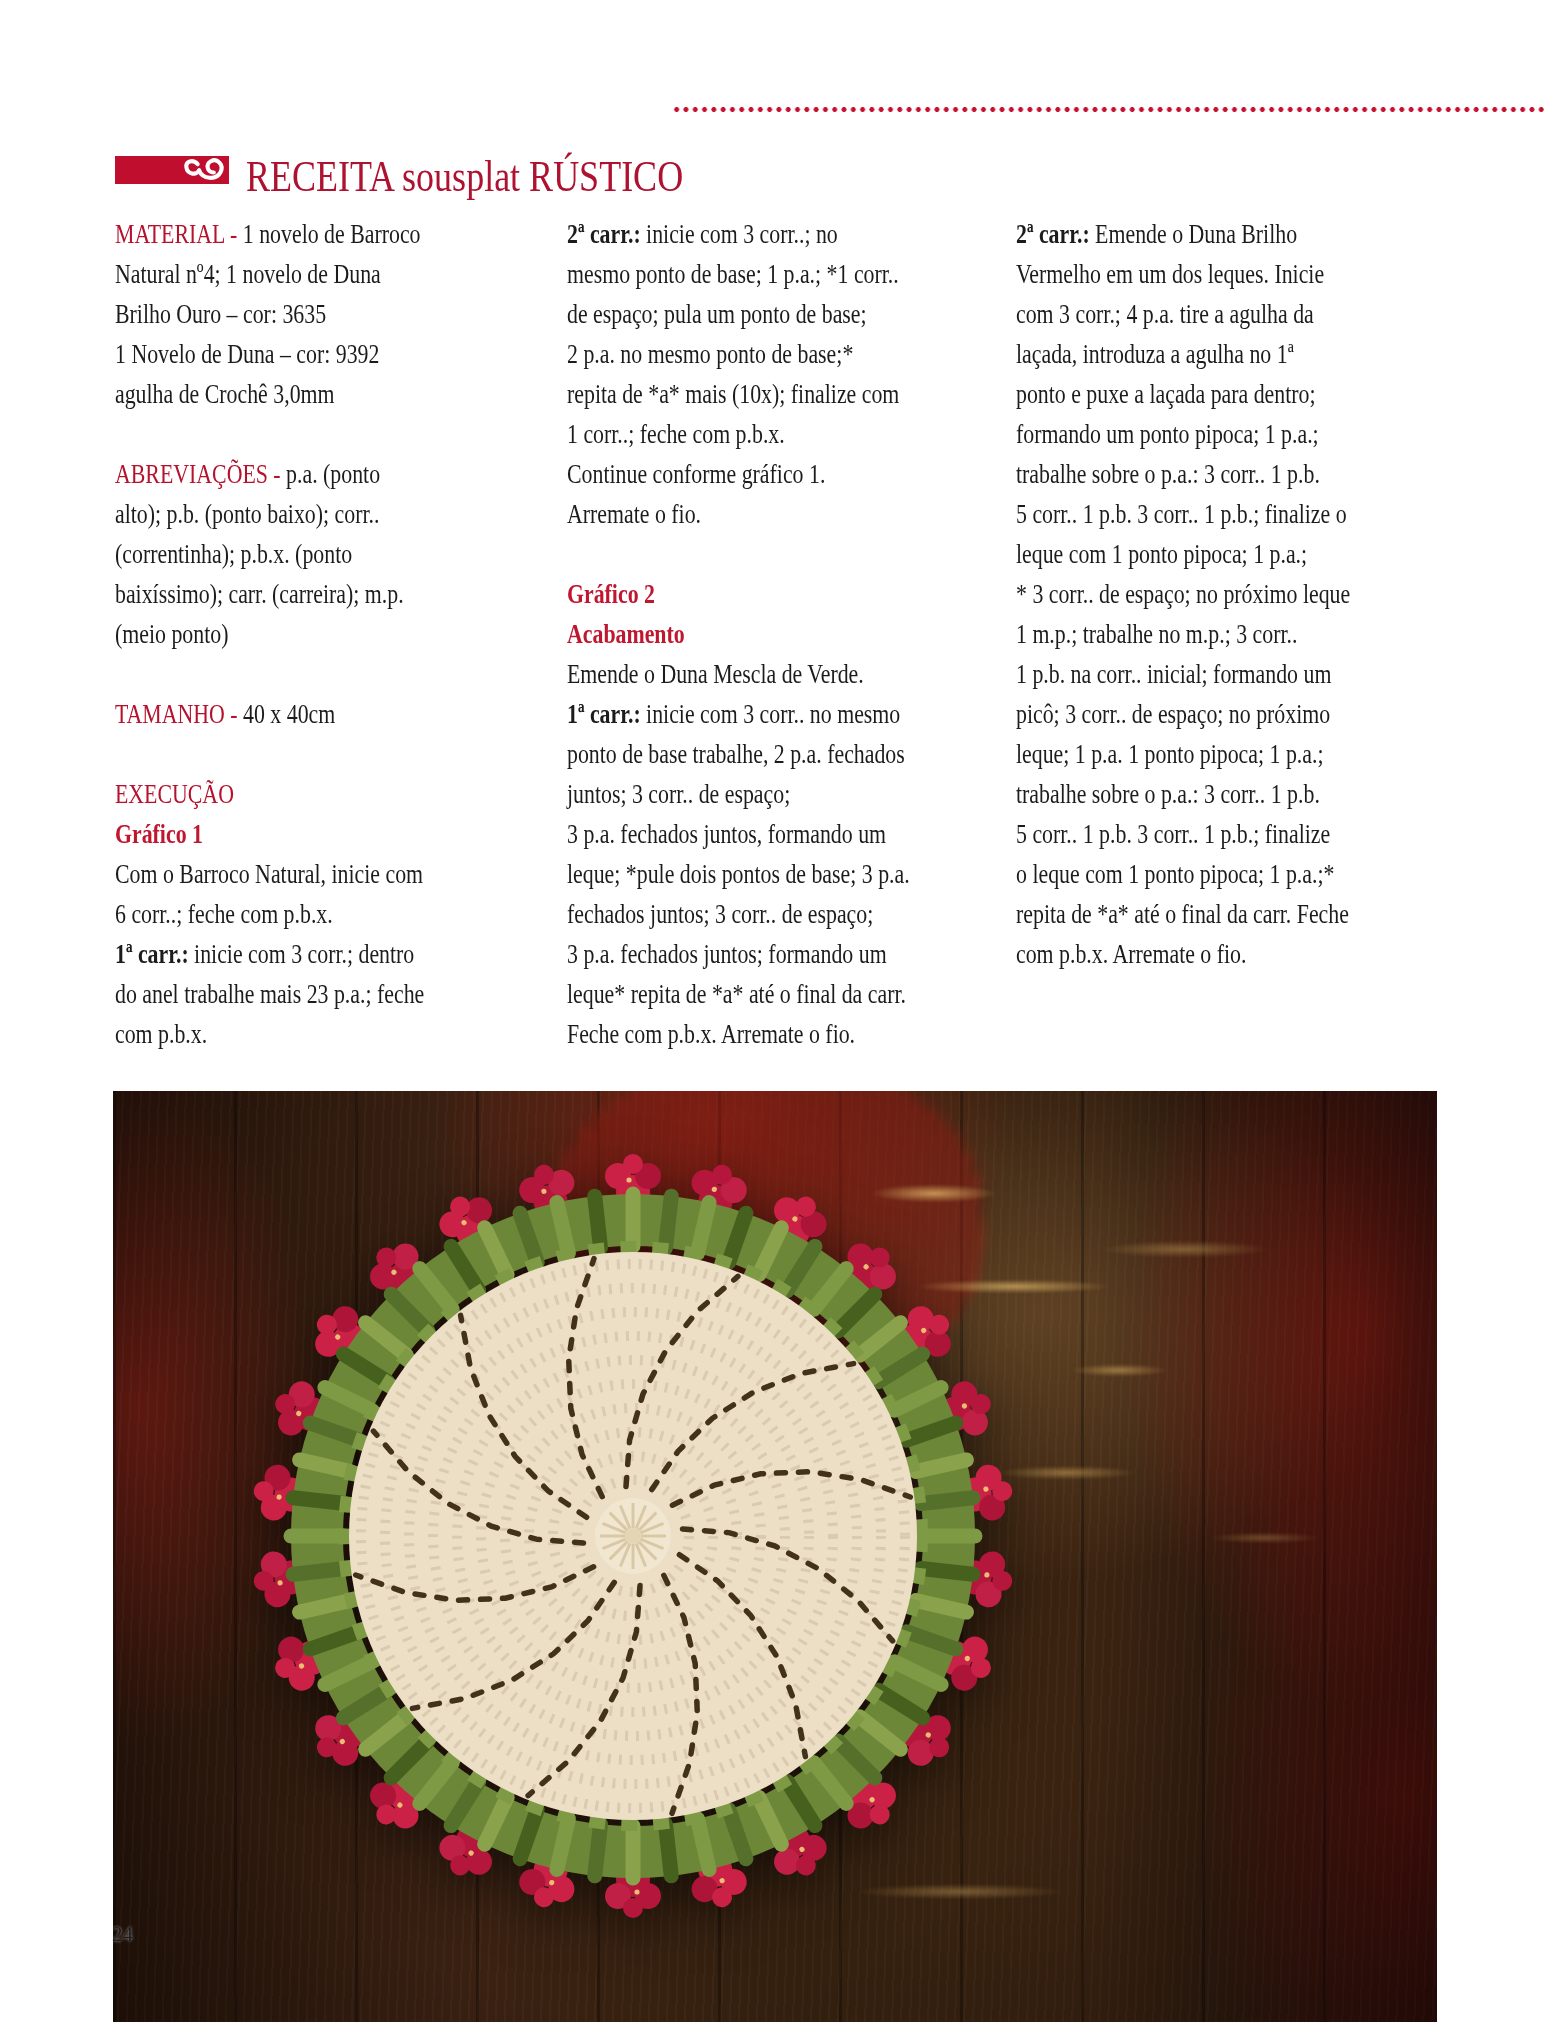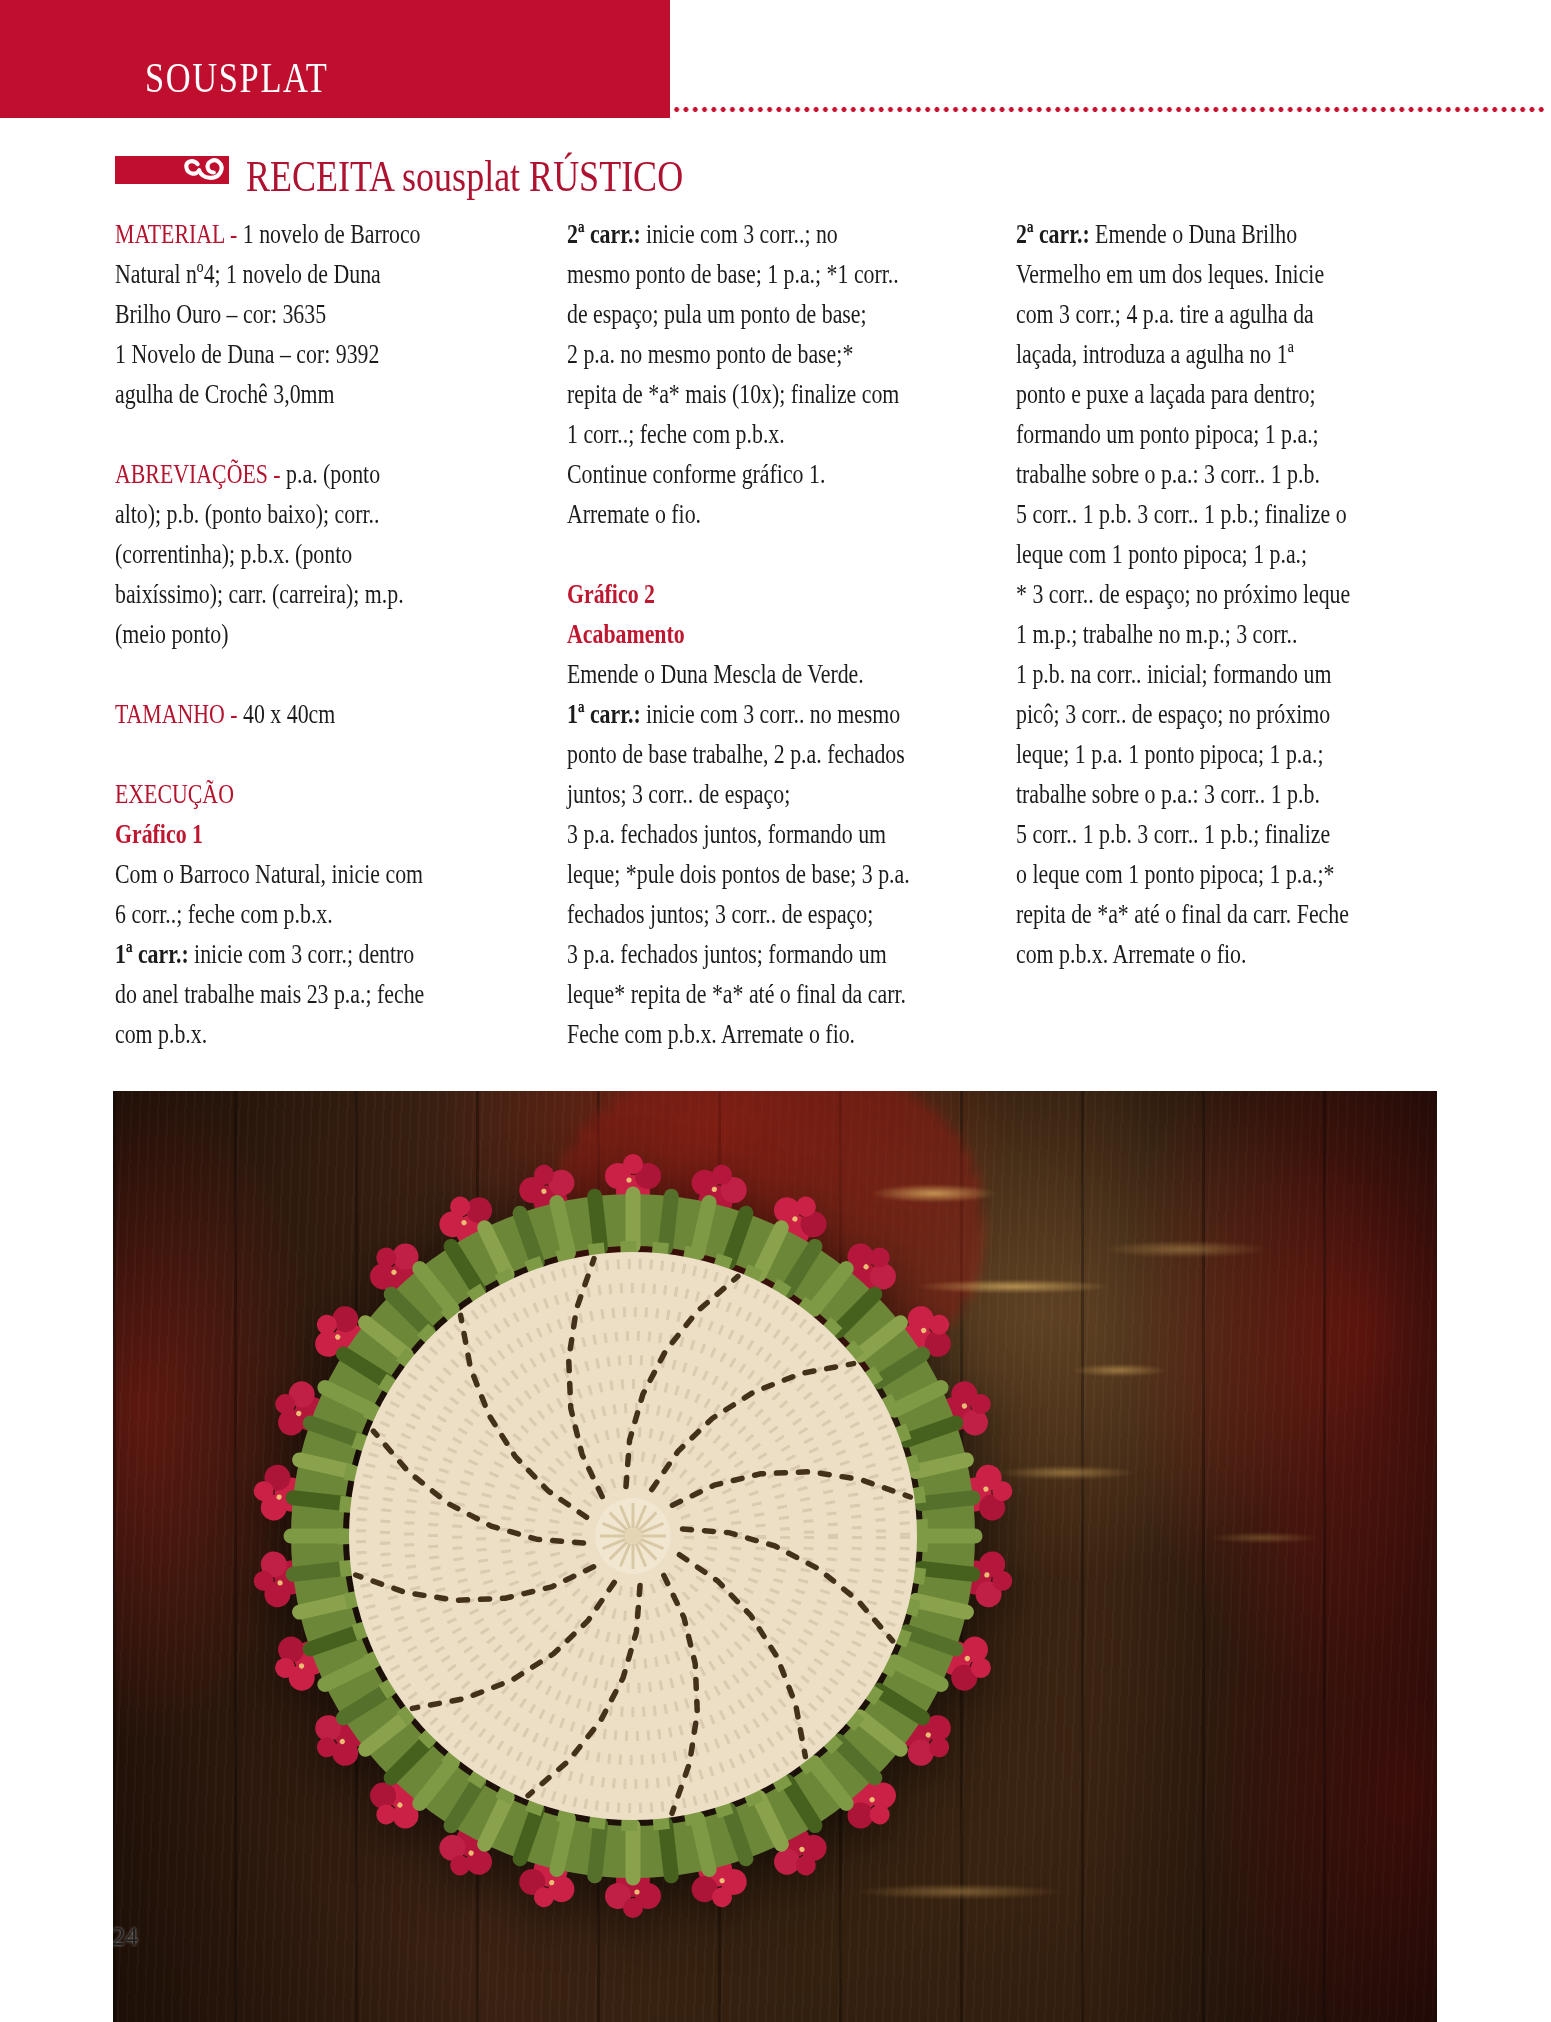--- a/index.html
+++ b/index.html
@@ -61,31 +61,28 @@
       radial-gradient(70px 9px at 76% 30%, rgba(200,158,88,.65), rgba(0,0,0,0) 70%),
       radial-gradient(120px 12px at 81% 17%, rgba(190,150,82,.6), rgba(0,0,0,0) 70%),
       radial-gradient(100px 10px at 72% 41%, rgba(205,165,92,.55), rgba(0,0,0,0) 70%),
       radial-gradient(150px 11px at 64% 86%, rgba(205,165,92,.45), rgba(0,0,0,0) 70%),
       radial-gradient(80px 8px at 87% 48%, rgba(180,140,75,.5), rgba(0,0,0,0) 70%);}
   .vignette{position:absolute;inset:0;
     background-image:radial-gradient(circle at 40% 46%, rgba(0,0,0,0) 52%, rgba(0,0,0,.42) 100%);}
   .doily{position:absolute;left:135px;top:60px;width:770px;height:770px;
     filter:drop-shadow(0 14px 24px rgba(0,0,0,.5));}
 
-  .page-number{position:absolute;left:112px;top:1922px;font-size:26px;color:#1d1d1d;z-index:5;
+  .page-number{position:absolute;left:112px;top:1922px;font-size:21px;color:#1d1d1d;z-index:5;
     text-shadow:0 0 3px rgba(255,255,255,.65);text-align:right;}
 </style>
 </head>
 <body>
 
 <div class="page">
 
-  <div class="banner">
-    <div class="banner-label">SOUSPLAT</div>
-  </div>
   <div class="dotted-separator"></div>
 
   <div class="title-bar">
     <svg class="swirl" viewBox="0 0 46 30">
       <path d="M16 9 C11 3.5, 3.5 6, 4.5 12.5 C5.5 19, 14 21, 17.5 15.5" fill="none" stroke="#ffffff" stroke-width="4.2" stroke-linecap="round"></path>
       <path d="M17.5 15.5 C21 24.5, 35 26, 39.5 17 C43 9.5, 36 2.5, 29.5 6 C24 9, 25.5 17.5, 32.5 17.5" fill="none" stroke="#ffffff" stroke-width="4.2" stroke-linecap="round"></path>
     </svg>
   </div>
   <div class="page-title">RECEITA sousplat RÚSTICO</div>
 

